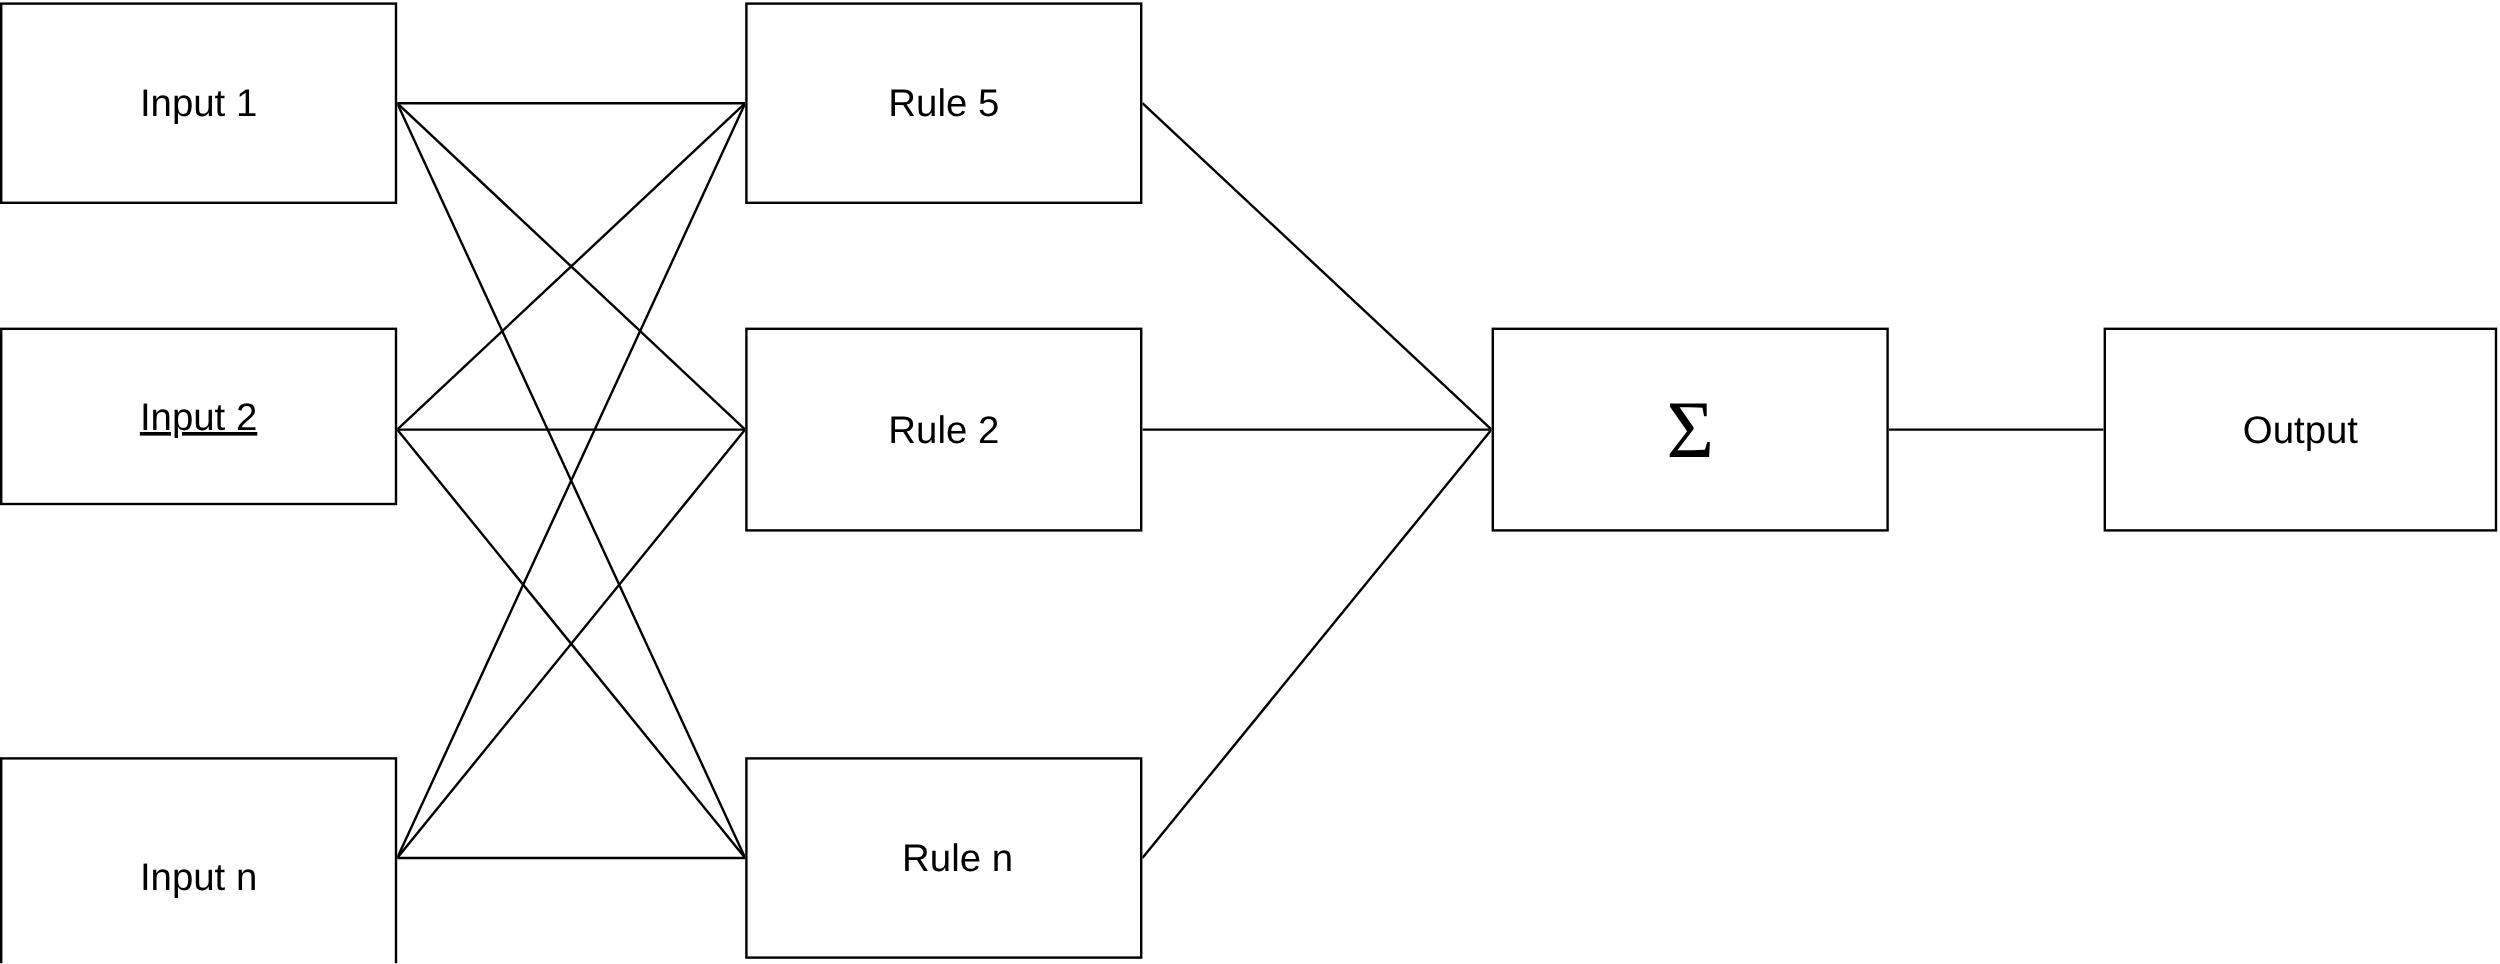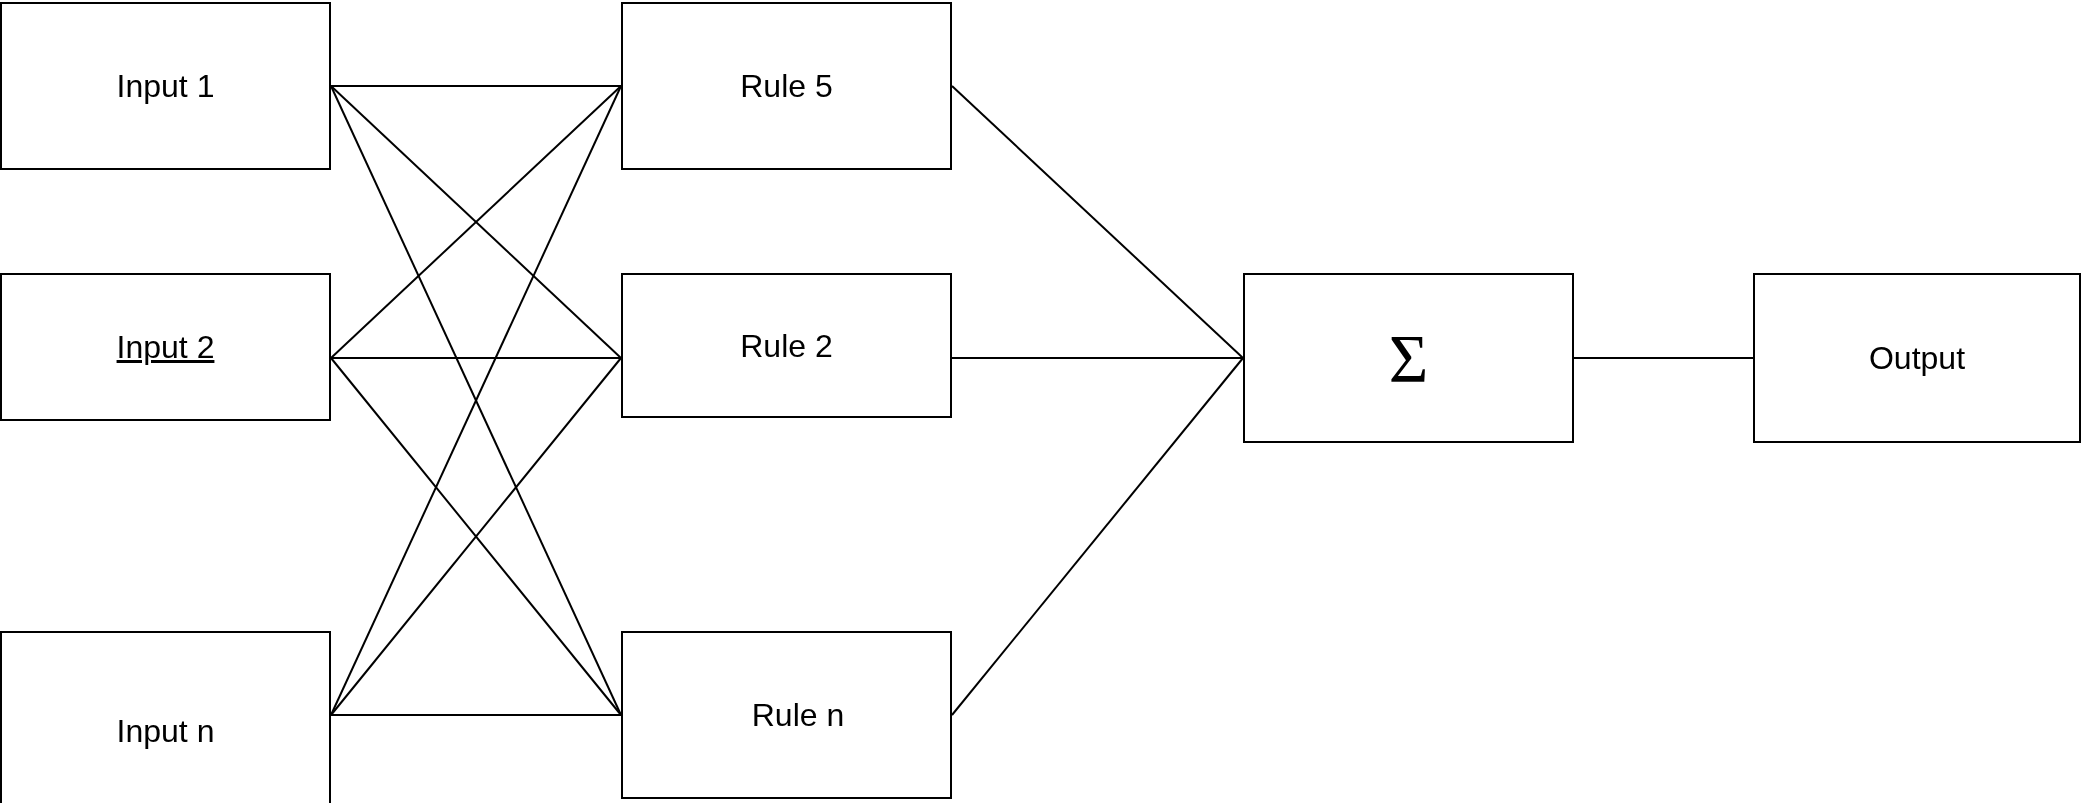--- a/index.html
+++ b/index.html
@@ -63,21 +63,21 @@
     </div>
     <div class="node" style="left: 0px; top: 273px; width: 331px; height: 148px; border-color: rgb(0, 0, 0); text-decoration: underline;">
       <span>Input 2</span>
     </div>
     <div class="node" style="left: 0px; top: 631px; width: 331px; height: 200px; border-color: rgb(0, 0, 0);">
       <span>Input n</span>
     </div>
     <div class="node" style="left: 621px; top: 2px; width: 331px; height: 168px; border-color: rgb(0, 0, 0);">
       <span>Rule 5</span>
     </div>
-    <div class="node" style="left: 621px; top: 273px; width: 331px; height: 145px; border-color: rgb(0, 0, 0);">
+    <div class="node" style="left: 621px; top: 273px; width: 331px; height: 170px; border-color: rgb(0, 0, 0);">
       <span>Rule 2</span>
     </div>
     <div class="node" style="left: 621px; top: 631px; width: 331px; height: 168px; border-color: rgb(0, 0, 0); padding-left: 23px;">
       <span>Rule n</span>
     </div>
     <div class="node sigma" style="left: 1243px; top: 273px; width: 331px; height: 170px; border-color: rgb(0, 0, 0);">
       <span>Σ</span>
     </div>
     <div class="node" style="left: 1753px; top: 273px; width: 328px; height: 170px; border-color: rgb(0, 0, 0);">
       <span>Output</span>

